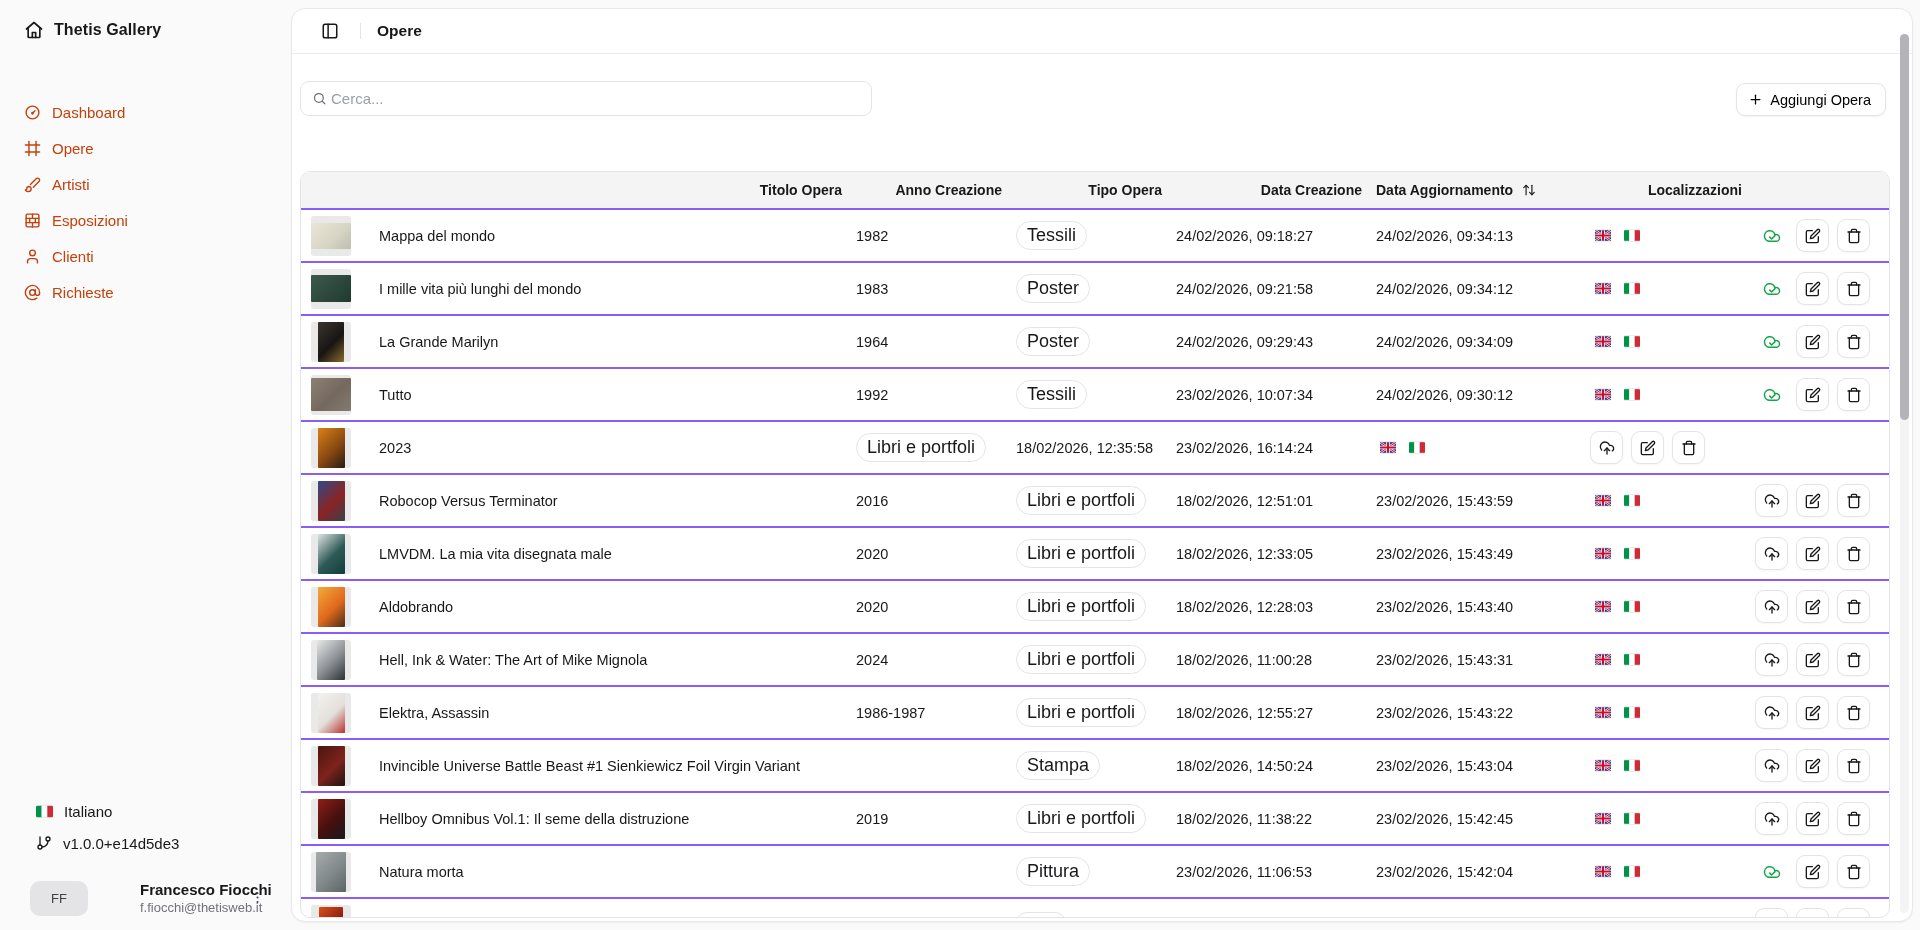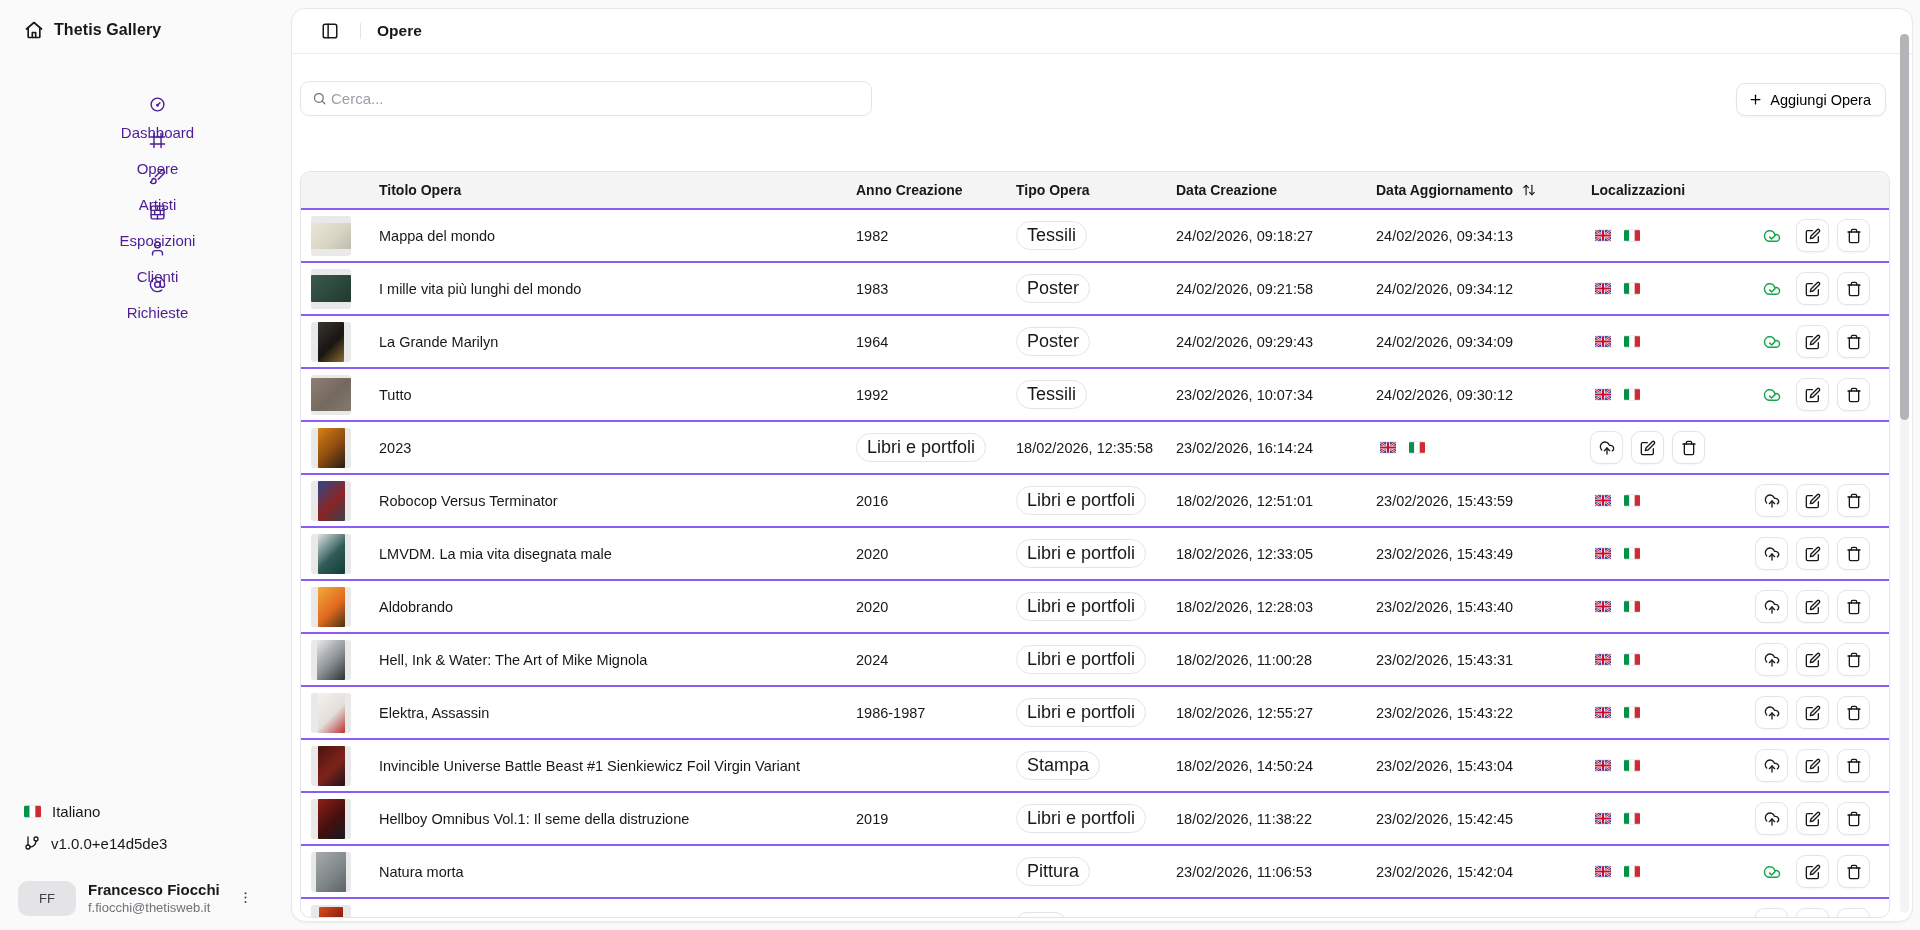--- a/index.html
+++ b/index.html
@@ -6,31 +6,31 @@
   html,body { width:1920px; height:930px; overflow:hidden; background:#fafafa;
     font-family:"Liberation Sans", sans-serif; color:#18181b; }
 
   
   .sidebar { position:absolute; left:0; top:0; width:291px; height:930px; background:#fafafa; }
   .brand { display:flex; align-items:center; gap:10px; padding:20px 0 0 24px; }
   .brand svg { width:20px; height:20px; }
   .brand-title { font-size:16px; font-weight:700; letter-spacing:.1px; }
   .nav { margin-top:56px; display:flex; flex-direction:column; gap:4px; }
   .nav-item { display:flex; align-items:center; gap:11px; height:32px; padding-left:24px;
-    font-size:15px; color:#4c1d95; border-radius:8px; cursor:pointer;flex-direction:column; }
+    font-size:15px; color:#c2410c; border-radius:8px; cursor:pointer; }
   .nav-item svg { width:17px; height:17px; flex:none; }
-  .side-footer { position:absolute; left:0; bottom:0; width:100%; padding:0 0 14px 0; }
+  .side-footer { position:absolute; left:12px; bottom:0; width:100%; padding:0 0 14px 0; }
   .side-row { display:flex; align-items:center; gap:11px; padding-left:24px; height:32px; font-size:15px; }
   .flag { width:17px; height:13px; border-radius:2.5px; overflow:hidden; flex:none;
     box-shadow:0 0 0 .5px rgba(0,0,0,.15) inset; }
   .flag svg { display:block; width:100%; height:100%; }
   .user-row { display:flex; align-items:center; gap:12px; margin:22px 16px 0 18px; position:relative; }
   .avatar { width:58px; height:35px; border-radius:10px; background:#e4e4e7; color:#3f3f46;
     display:flex; align-items:center; justify-content:center; font-size:13px; font-weight:500; }
-  .user-meta { line-height:1.25; }
+  .user-meta { line-height:1.25;margin-left:40px; }
   .user-name { font-size:15px; font-weight:600; }
   .user-email { font-size:13px; color:#71717a; }
   .dots-btn { position:absolute; right:22px; top:9px; cursor:pointer; color:#3f3f46; }
 
   
   .card { position:absolute; left:291px; top:8px; width:1622px; height:914px; background:#fff;
     border:1px solid #e9e9eb; border-radius:14px; box-shadow:0 1px 2px rgba(0,0,0,.05); overflow:hidden; }
   .topbar { height:45px; border-bottom:1px solid #ececee; display:flex; align-items:center; padding-left:24px; gap:16px; }
   .icon-btn-ghost { width:28px; height:28px; display:flex; align-items:center; justify-content:center;
     border-radius:6px; cursor:pointer; color:#18181b; }
@@ -47,21 +47,21 @@
   .add-btn { position:absolute; right:26px; top:29px; height:33px; padding:0 14px 0 11px; background:#fff;
     border:1px solid #e4e4e7; border-radius:9px; display:flex; align-items:center; gap:7px;
     font-size:14.5px; font-weight:500; cursor:pointer; box-shadow:0 1px 2px rgba(0,0,0,.05); }
   .add-btn svg { width:15px; height:15px; }
 
   
   .table { position:absolute; left:8px; top:162px; width:1590px; height:747px;
     border:1px solid #e4e4e7; border-radius:10px; overflow:hidden; background:#fff; }
   .tr { display:grid; grid-template-columns:64px 477px 160px 160px 200px 215px 165px 1fr;
     align-items:center; height:53px; border-top:2px solid #8b5cf6; }
-  .thead { height:36px; background:#f4f4f5; border-top:none; }
+  .thead { height:36px; background:#f4f4f5; border-top:none;text-align:right; }
   .th { font-size:14px; font-weight:550; padding-left:14px; white-space:nowrap; }
   .th-sort { display:flex; align-items:center; gap:9px; cursor:pointer; }
   .th-sort svg { width:14px; height:14px; }
   .td { font-size:14.5px; padding-left:14px; white-space:nowrap; overflow:hidden; }
   .thumb-box { width:40px; height:40px; margin-left:10px; background:#e9e9ea; border-radius:3px;
     display:flex; align-items:center; justify-content:center; overflow:hidden; }
   .thumb-img { border-radius:1px; }
   .badge { display:inline-block; border:1px solid #e4e4e7; border-radius:999px; padding:3px 10px;
     font-size:18px; background:#fff; }
   .badge:empty { min-width:50px; height:22px; }

